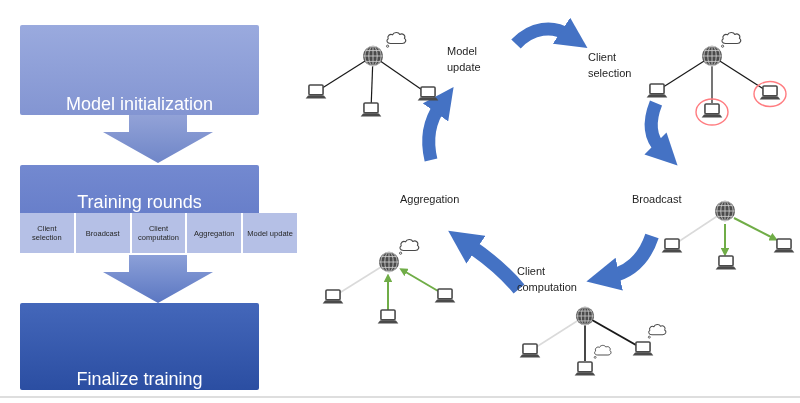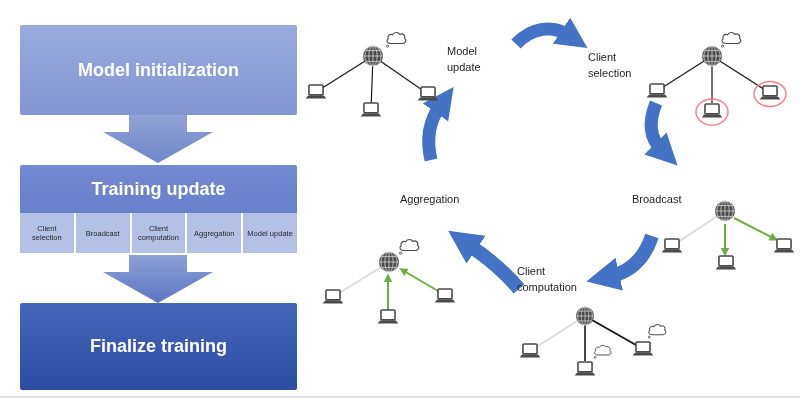--- a/index.html
+++ b/index.html
@@ -5,22 +5,22 @@
   html,body{margin:0;padding:0;}
   body{
     width:800px;height:403px;position:relative;overflow:hidden;
     background:#ffffff;
     font-family:"Liberation Sans", sans-serif;
   }
   .abs{position:absolute;}
 
   
   .flow-box{
-    left:20px;width:277px;display:flex;align-items:center;justify-content:center;
-    color:#ffffff;text-align:center;border-radius:2px;font-weight:bold;
+    left:20px;width:239px;display:flex;align-items:flex-end;justify-content:center;
+    color:#ffffff;text-align:center;border-radius:2px;
   }
   .step1{top:25px;height:90px;font-size:18px;
     background:linear-gradient(180deg,#9AAADE 0%,#8395D2 100%);}
   .step2-header{top:165px;height:48px;font-size:18px;border-radius:2px 2px 0 0;
     background:linear-gradient(180deg,#7389D0 0%,#687FCA 100%);}
   .substep-row{
     left:20px;top:213px;width:277px;height:40px;
     display:grid;grid-template-columns:repeat(5,1fr);grid-gap:2px;
   }
   .substep{
@@ -170,21 +170,21 @@
   <defs>
     <linearGradient id="baGrad1" x1="0" y1="0" x2="0" y2="1">
       <stop offset="0" stop-color="#92A2D7"></stop>
         <stop offset="1" stop-color="#6F86C8"></stop>
     </linearGradient>
   </defs>
   <polygon points="26,0 84,0 84,17 110,17 55,48 0,17 26,17" fill="url(#baGrad1)"></polygon>
 </svg>
 
 <div class="abs flow-box step2-header">
-  <span>Training update</span>
+  <span>Training rounds</span>
 </div>
 
 <div class="abs substep-row">
   <div class="substep">Client selection</div>
   <div class="substep">Broadcast</div>
   <div class="substep">Client computation</div>
   <div class="substep">Aggregation</div>
   <div class="substep">Model update</div>
 </div>
 

